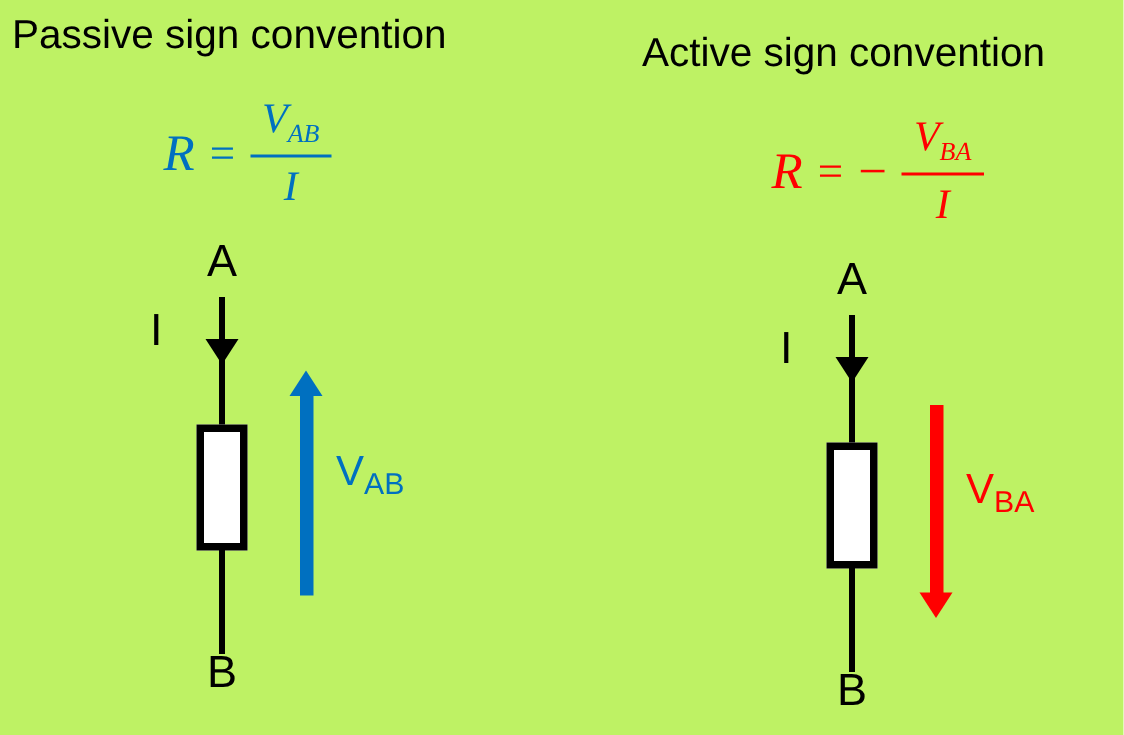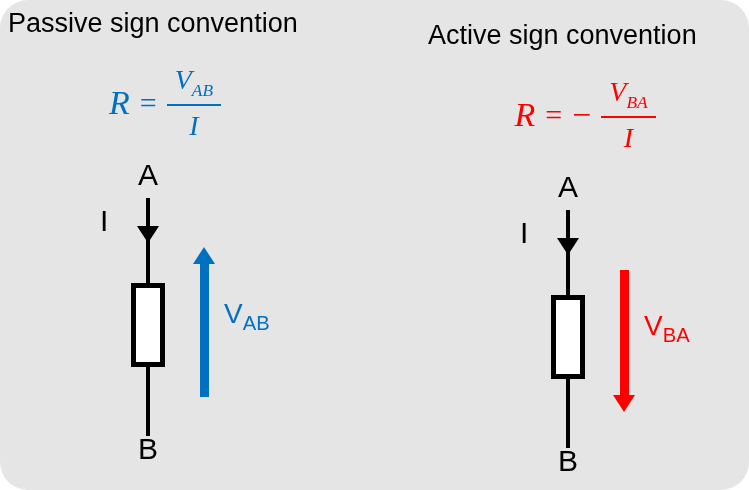--- a/index.html
+++ b/index.html
@@ -3,23 +3,22 @@
 <meta charset="utf-8">
 <style>
   * { margin: 0; padding: 0; box-sizing: border-box; }
   html, body { background: #ffffff; }
   body { font-family: "Liberation Sans", sans-serif; color: #000; }
 
   .canvas {
     position: relative;
     width: 749px;
     height: 490px;
-    background: #e5e5e5;
+    background: #bef264;
     overflow: hidden;
-    border-radius: 28px;
   }
 
   .panel { position: absolute; top: 0; width: 330px; height: 490px; }
   .panel-passive { left: 0; --accent: #0070C0; }
   .panel-active  { left: 420px; margin-top: 12px; --accent: #FF0000; }
 
   .title {
     position: absolute;
     left: 8px; top: 8px;
     font-size: 27px;

